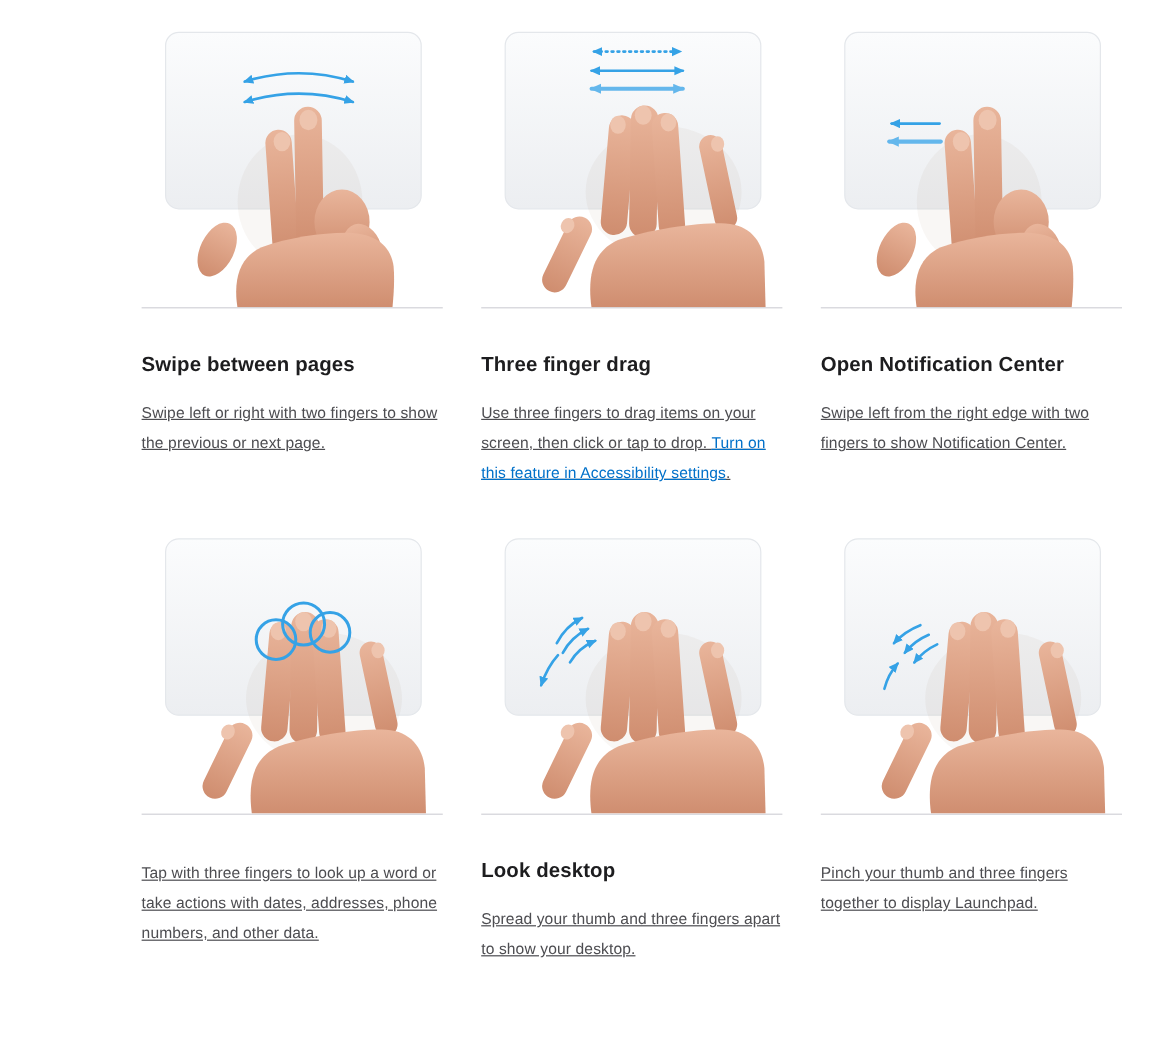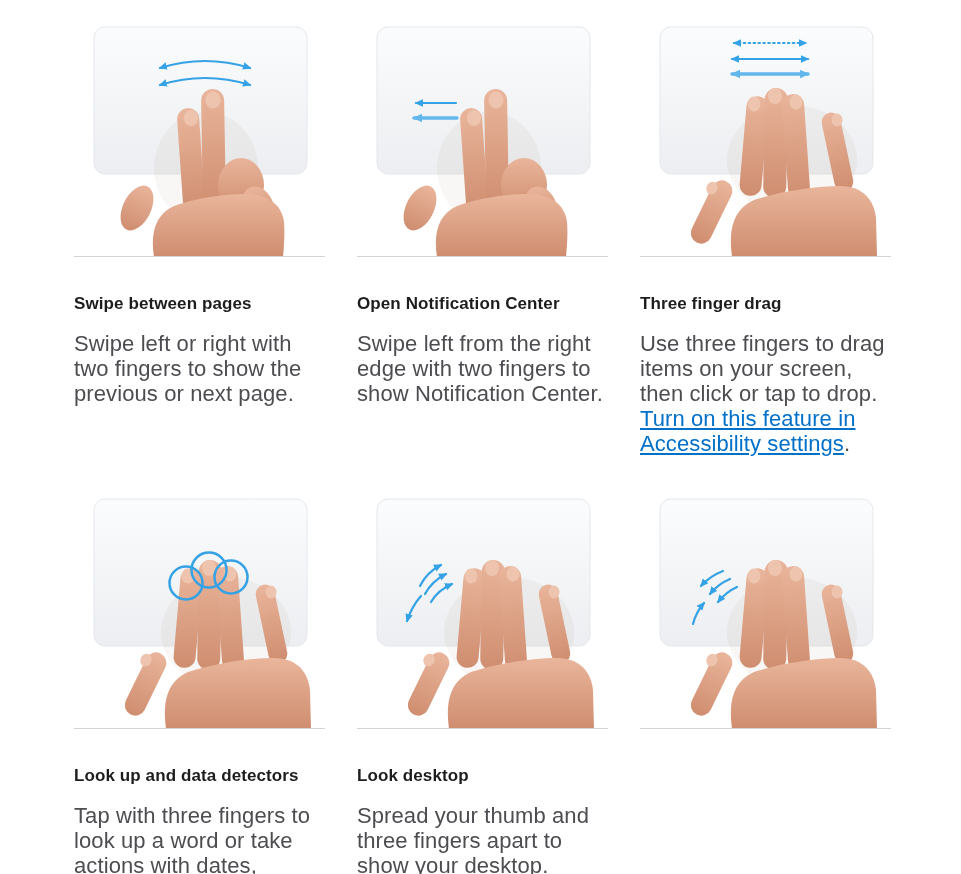--- a/index.html
+++ b/index.html
@@ -2,33 +2,33 @@
 <html><head>
 <meta charset="utf-8">
 <style>
   html,body{margin:0;padding:0;background:#ffffff;width:961px;height:874px;overflow:hidden;}
   body{font-family:"Liberation Sans",sans-serif;-webkit-font-smoothing:antialiased;}
   .grid{
     position:absolute;left:74px;top:10px;
     display:grid;grid-template-columns:repeat(3,251px);
     column-gap:32px;row-gap:26px;
   }
-  .cell{width:251px;}
+  .cell{width:251px;margin-left:44px;}
   .fig{
     margin:0 0 36px 0;width:251px;height:246px;
     border-bottom:1px solid #d2d2d7;
     overflow:hidden;
   }
   .fig svg{display:block;}
   .title{
     margin:0 0 17px 0;font-size:17px;line-height:21px;
     font-weight:600;color:#1d1d1f;letter-spacing:0.1px;
   }
   .body{
-    margin:0;font-size:22px;line-height:25px;color:#4d4d51;letter-spacing:0.1px;
+    margin:0;font-size:13px;line-height:25px;color:#4d4d51;letter-spacing:0.1px;text-decoration:underline;
   }
   .link{color:#0070c9;text-decoration:underline;cursor:pointer;}
   .arrow{fill:none;stroke:#35a2e6;stroke-width:2.2;stroke-linecap:round;}
   .arrow-light{stroke:#64b7ec;stroke-width:3.4;}
   .tapcircle{fill:none;stroke:#35a2e6;stroke-width:2.5;}
 </style>
 </head>
 <body>
 
 <svg width="0" height="0" style="position:absolute" aria-hidden="true">
@@ -90,62 +90,61 @@
           <path class="arrow" d="M86,75 Q131,61 176,75" marker-start="url(#ahB)" marker-end="url(#ahB)" stroke-width="2.5"></path>
         </g>
       </svg>
     </figure>
     <h3 class="title">Swipe between pages</h3>
     <p class="body"><span>Swipe left or right with two fingers to show the previous or next page.</span><span></span></p>
   </div>
 
   <div class="cell">
     <figure class="fig">
-      <svg width="251" height="246" viewBox="0 0 251 246" aria-label="two-finger-swipe-from-right-edge-illustration">
-        <use href="#trackpad"></use>
-        <use href="#handTwo"></use>
-        <g>
-          <path class="arrow" d="M99,93 L59,93" marker-end="url(#ahB)" stroke-width="2"></path>
-          <path class="arrow arrow-light" d="M100,108 L57,108" marker-end="url(#ahL)"></path>
-        </g>
-      </svg>
-    </figure>
-    <h3 class="title">Open Notification Center</h3>
-    <p class="body"><span>Swipe left from the right edge with two fingers to show Notification Center.</span><span></span></p>
-  </div>
-
-  <div class="cell">
-    <figure class="fig">
       <svg width="251" height="246" viewBox="0 0 251 246" aria-label="three-finger-drag-illustration">
         <use href="#trackpad"></use>
         <use href="#handOpen"></use>
         <g>
           <path class="arrow" d="M94,33 L166,33" stroke-width="2" stroke-dasharray="1.5 3.4" marker-start="url(#ahB)" marker-end="url(#ahB)"></path>
           <path class="arrow" d="M92,49 L168,49" stroke-width="2.4" marker-start="url(#ahB)" marker-end="url(#ahB)"></path>
           <path class="arrow arrow-light" d="M92,64 L168,64" marker-start="url(#ahL)" marker-end="url(#ahL)"></path>
         </g>
       </svg>
     </figure>
     <h3 class="title">Three finger drag</h3>
     <p class="body"><span>Use three fingers to drag items on your screen, then click or tap to drop. </span><a class="link" href="#">Turn on this feature in Accessibility settings</a><span>.</span></p>
   </div>
 
   <div class="cell">
     <figure class="fig">
+      <svg width="251" height="246" viewBox="0 0 251 246" aria-label="two-finger-swipe-from-right-edge-illustration">
+        <use href="#trackpad"></use>
+        <use href="#handTwo"></use>
+        <g>
+          <path class="arrow" d="M99,93 L59,93" marker-end="url(#ahB)" stroke-width="2"></path>
+          <path class="arrow arrow-light" d="M100,108 L57,108" marker-end="url(#ahL)"></path>
+        </g>
+      </svg>
+    </figure>
+    <h3 class="title">Open Notification Center</h3>
+    <p class="body"><span>Swipe left from the right edge with two fingers to show Notification Center.</span><span></span></p>
+  </div>
+
+  <div class="cell">
+    <figure class="fig">
       <svg width="251" height="246" viewBox="0 0 251 246" aria-label="three-finger-tap-illustration">
         <use href="#trackpad"></use>
         <use href="#handOpen"></use>
         <g>
           <circle class="tapcircle" cx="112" cy="101" r="16.5"></circle>
           <circle class="tapcircle" cx="135" cy="88" r="17.5"></circle>
           <circle class="tapcircle" cx="157" cy="95" r="16.5"></circle>
         </g>
       </svg>
     </figure>
-    <h3 class="title">Look up and data detectors</h3>
     <p class="body"><span>Tap with three fingers to look up a word or take actions with dates, addresses, phone numbers, and other data.</span><span></span></p>
   </div>
 
   <div class="cell">
     <figure class="fig">
       <svg width="251" height="246" viewBox="0 0 251 246" aria-label="spread-thumb-and-three-fingers-illustration">
         <use href="#trackpad"></use>
         <use href="#handOpen"></use>
         <g>
           <path class="arrow" d="M63,104 Q70,90 84,83" marker-end="url(#ahB)"></path>
@@ -165,15 +164,16 @@
         <use href="#trackpad"></use>
         <use href="#handOpen"></use>
         <g>
           <path class="arrow" d="M83,89 Q70,94 61,104" marker-end="url(#ahB)"></path>
           <path class="arrow" d="M90,97 Q78,102 70,112" marker-end="url(#ahB)"></path>
           <path class="arrow" d="M97,105 Q86,110 78,120" marker-end="url(#ahB)"></path>
           <path class="arrow" d="M53,142 Q56,130 64,121" marker-end="url(#ahB)"></path>
         </g>
       </svg>
     </figure>
+    <p class="body"><span>Pinch your thumb and three fingers together to display Launchpad.</span><span></span></p>
   </div>
 
 </div>
 
 </body></html>

